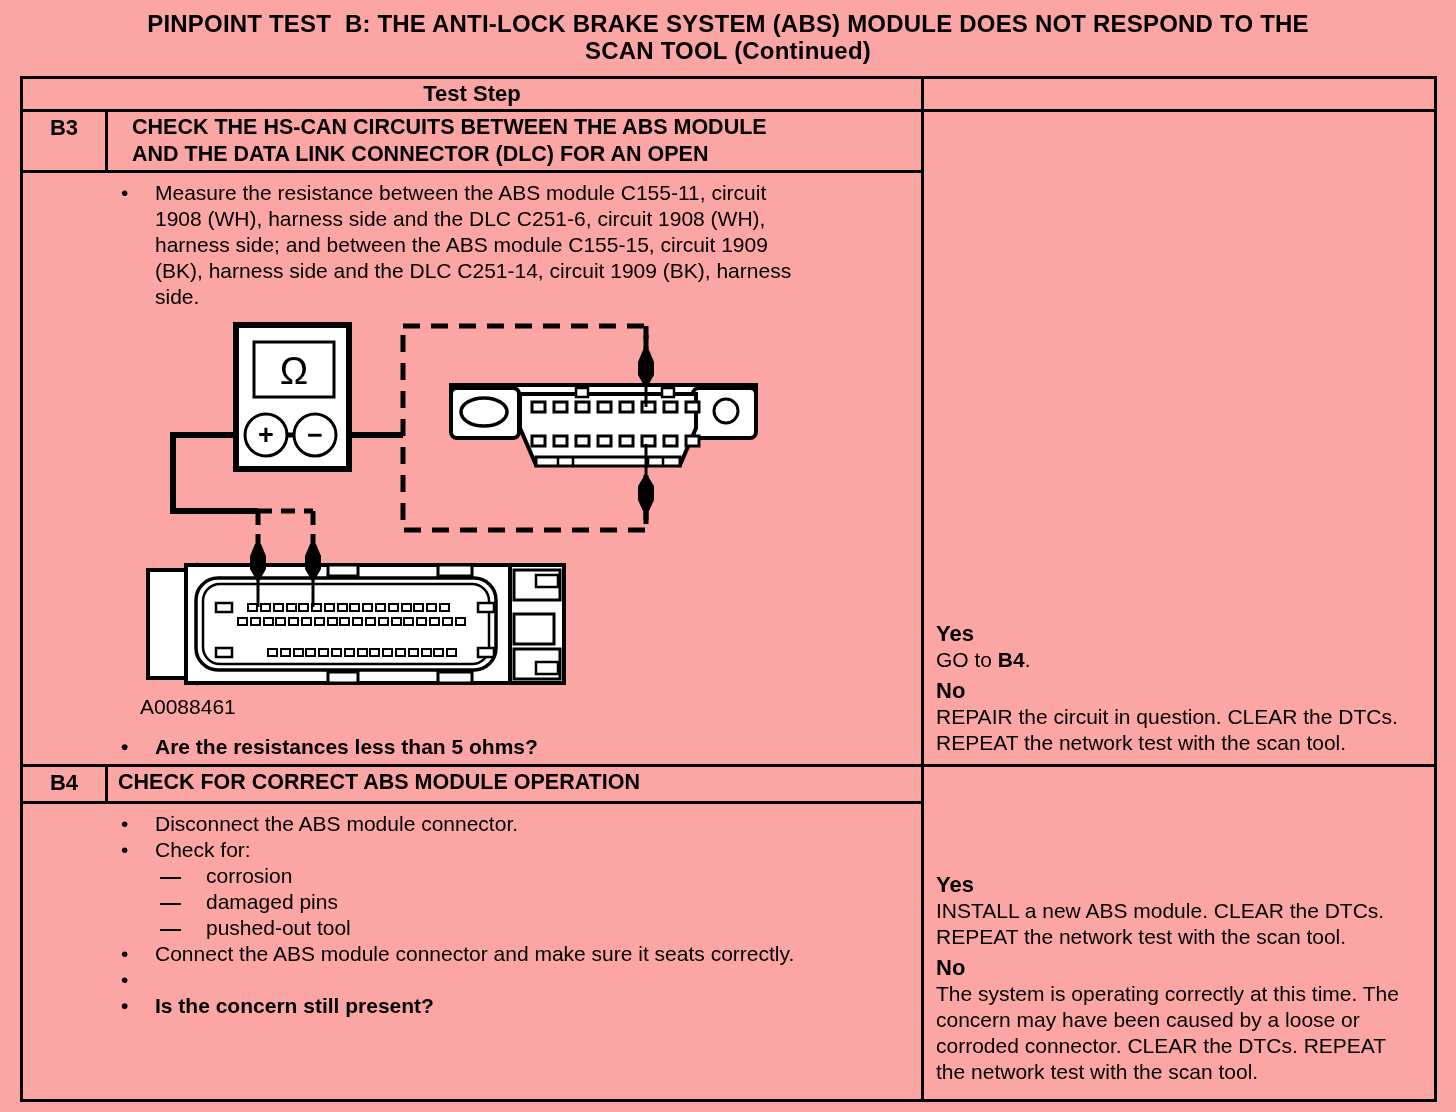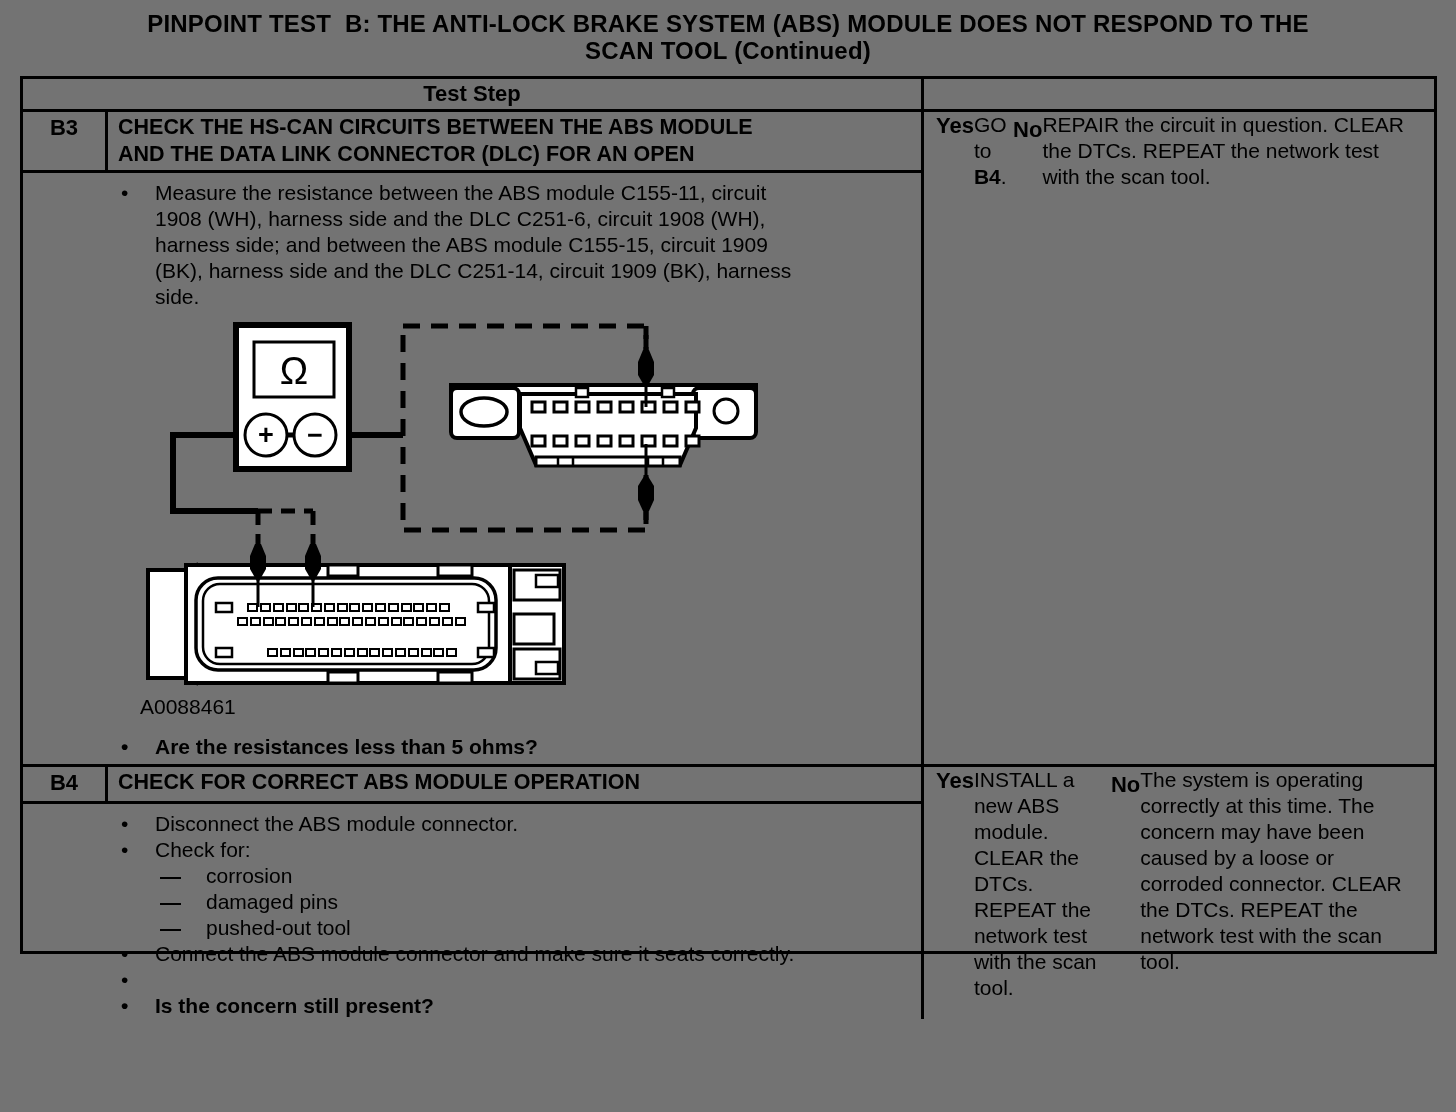--- a/index.html
+++ b/index.html
@@ -1,39 +1,39 @@
 <!DOCTYPE html>
 <html><head>
 <meta charset="utf-8">
 <style>
   html,body { margin:0; padding:0; background:#fff; }
   .page {
-    position:relative; width:1456px; height:1112px; background:#737373; color:#000;
+    position:relative; width:1456px; height:1112px; background:#fca5a5; color:#000;
     font-family:"Liberation Sans", sans-serif; overflow:hidden;
   }
   .doc-title { position:absolute; top:10px; left:0; width:100%; text-align:center;
     font-weight:bold; font-size:24px; line-height:27px; letter-spacing:0.2px; }
   .tbl {
-    position:absolute; left:20px; top:76px; width:1417px; height:878px;
+    position:absolute; left:20px; top:76px; width:1417px; height:1026px;
     border:3px solid #000; box-sizing:border-box; display:flex; flex-direction:column;
   }
   .hdr-row { display:flex; height:33px; border-bottom:3px solid #000; box-sizing:border-box; flex:0 0 auto; }
   .hdr-cell { display:flex; align-items:center; justify-content:center; font-weight:bold; font-size:22px; }
   .hdr-left { width:898px; border-right:3px solid #000; box-sizing:content-box; }
   .hdr-right { flex:1; }
 
   .b3-row { height:655px; border-bottom:3px solid #000; box-sizing:border-box; display:flex; flex:0 0 auto; }
   .b4-row { flex:1; display:flex; }
   .col-left { width:898px; border-right:3px solid #000; display:flex; flex-direction:column; box-sizing:content-box; }
-  .col-right { flex:1; display:flex; flex-direction:row; justify-content:flex-end;
+  .col-right { flex:1; display:flex; flex-direction:column; justify-content:flex-end;
     font-size:21px; line-height:26px; padding:0 28px 8px 12px; box-sizing:border-box; }
   .col-right.b4res { padding-bottom:14px; }
 
   .step-head { display:flex; border-bottom:3px solid #000; box-sizing:border-box; flex:0 0 auto; }
-  .b3-head { height:61px; }
+  .b3-head { height:61px;gap:14px; }
   .b4-head { height:37px; }
   .id-cell { width:82px; border-right:3px solid #000; text-align:center; font-weight:bold;
     font-size:22px; padding-top:3px; box-sizing:content-box; }
   .head-txt { flex:1; font-weight:bold; font-size:21.5px; line-height:27px; padding:2px 14px 0 10px; }
 
   .step-body { flex:1; font-size:21px; line-height:26px; padding-top:7px; }
   .bullet-row { display:flex; padding-left:98px; }
   .blt { width:34px; flex:0 0 auto; }
   .btxt { width:645px; }
   .btxt-wide { width:700px; }

